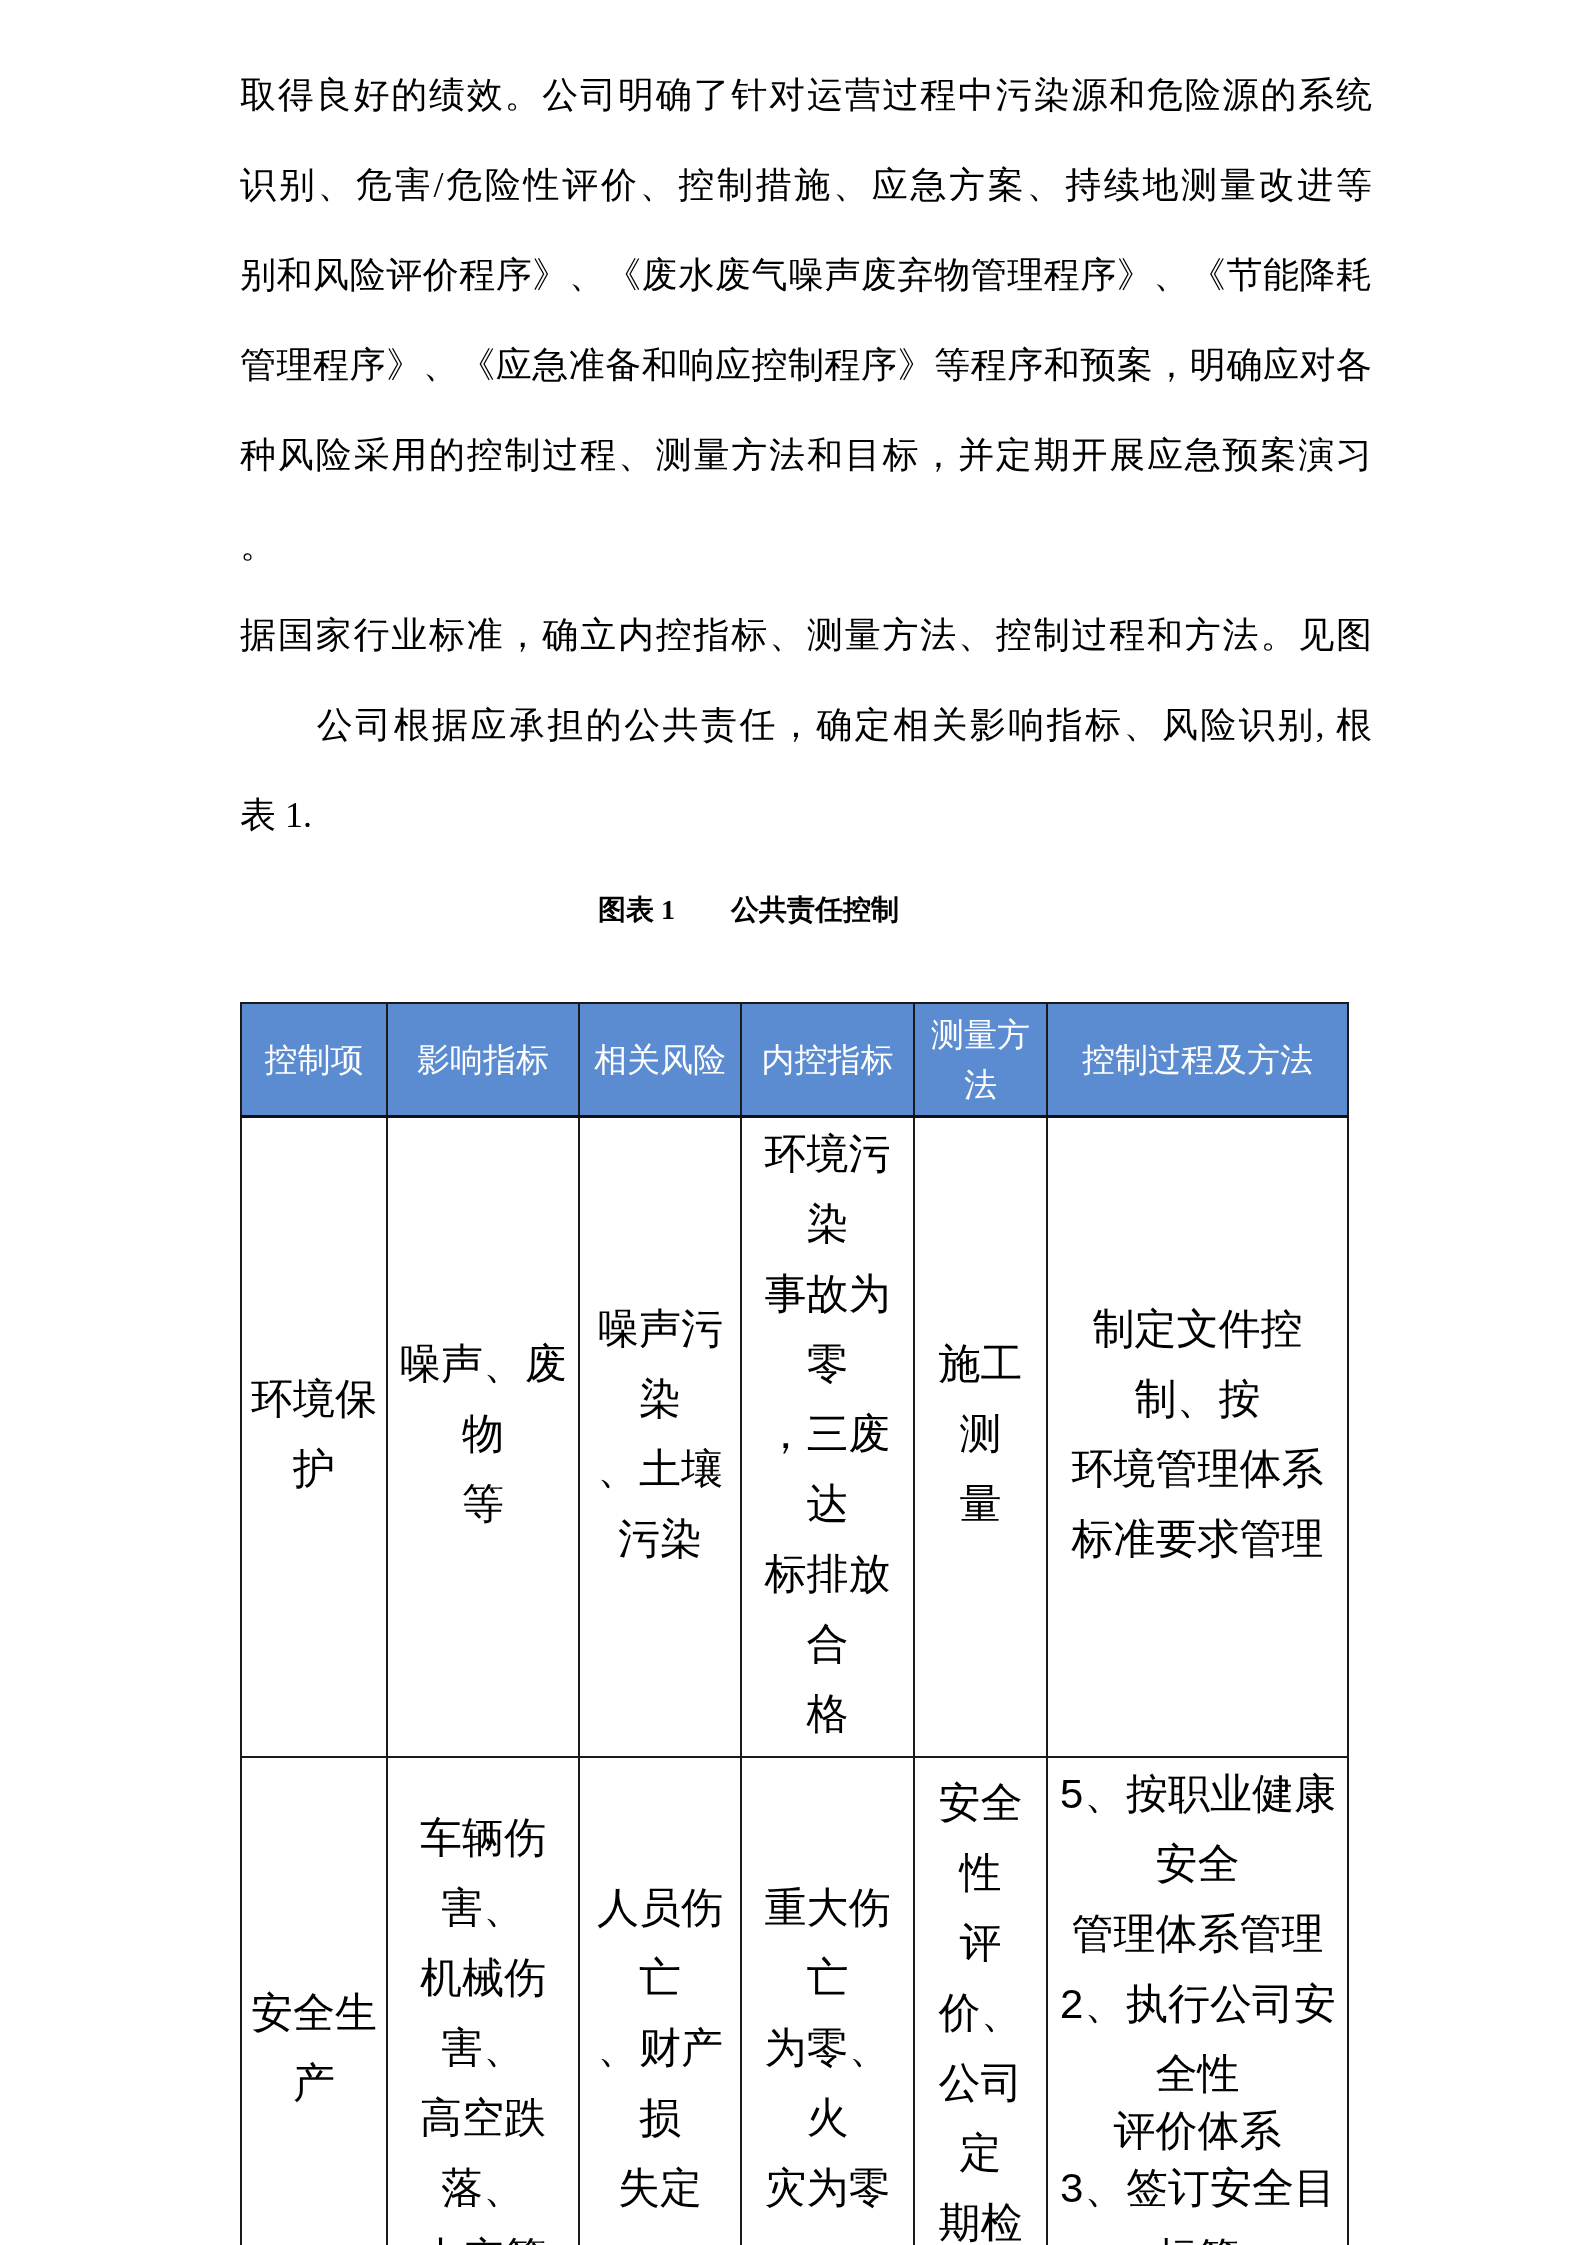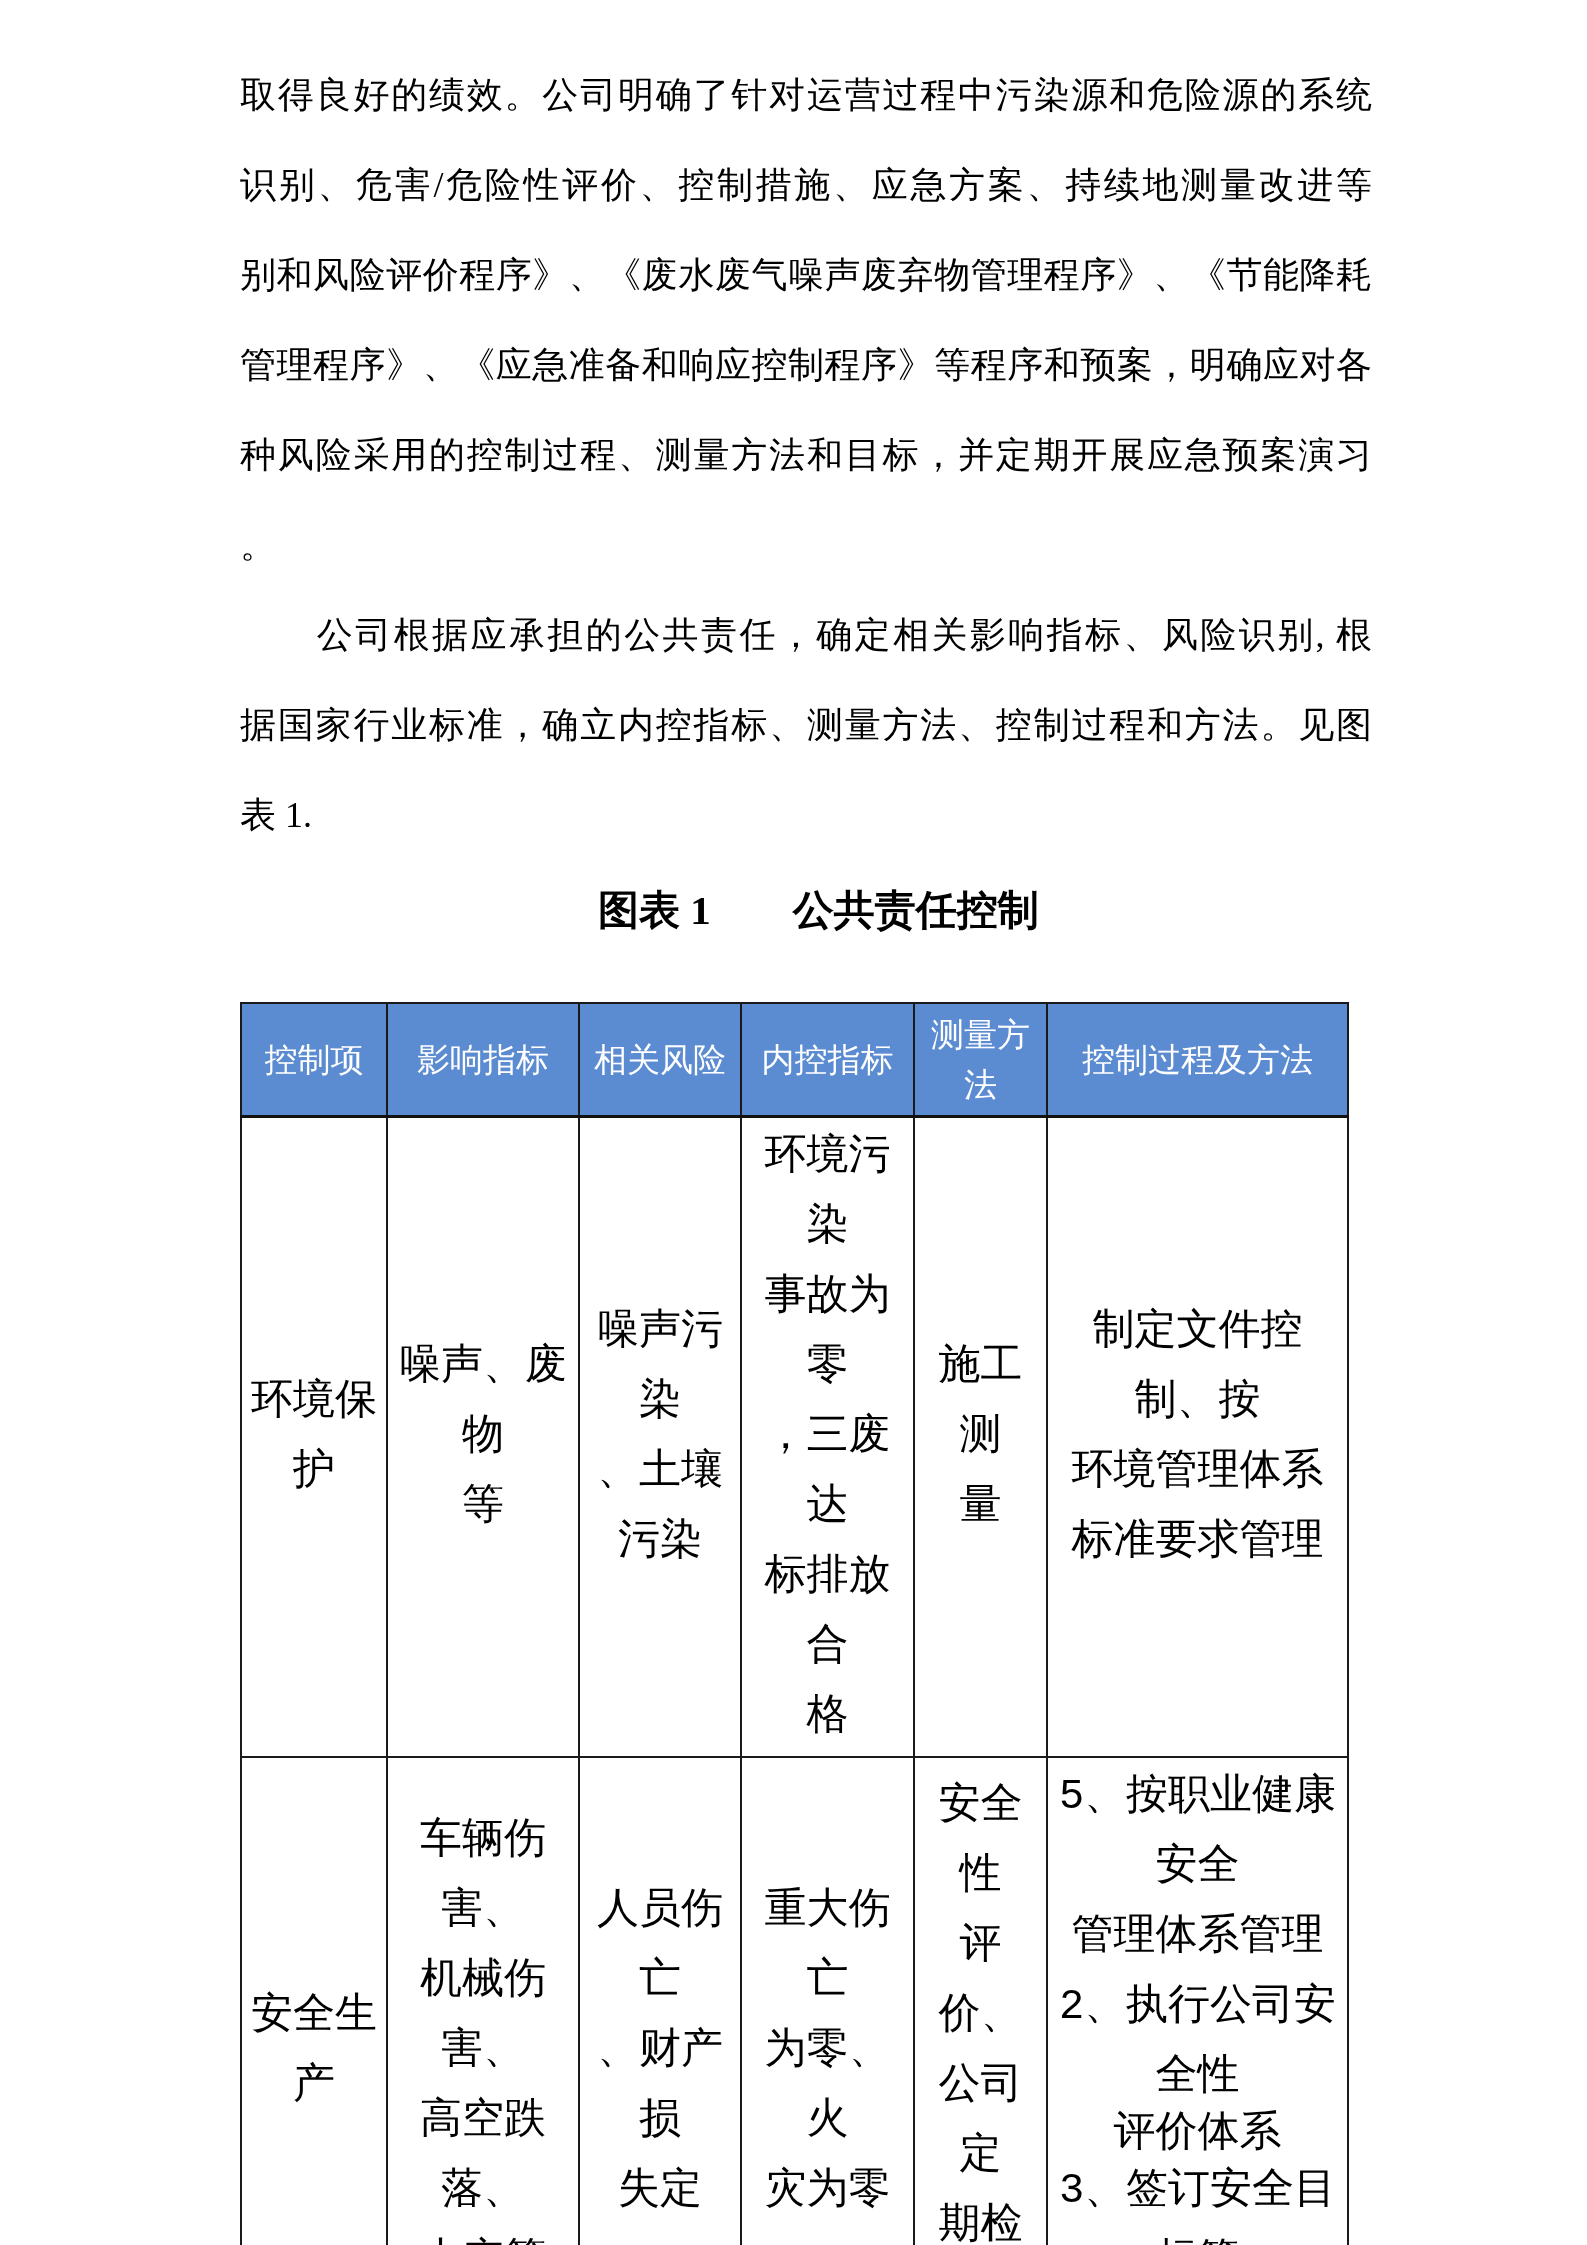--- a/index.html
+++ b/index.html
@@ -14,21 +14,21 @@
   .content { padding:50px 215px 0 240px; }
 
   
   .para { font-size:36px; line-height:90px; color:#000; }
   .para > div { text-align:justify; text-align-last:justify; }
   .para > div:last-child { text-align-last:left; }
 
   .caption {
     margin-top:20px;
     margin-left:358px;
-    font-size:41px;
+    font-size:28px;
     font-weight:bold;
     line-height:60px;
     white-space:pre;
   }
 
   table.ctrl {
     border-collapse:collapse;
     table-layout:fixed;
     width:1107px;
     margin-top:62px;
@@ -70,22 +70,22 @@
     <div class="para">
         <div>取得良好的绩效。公司明确了针对运营过程中污染源和危险源的系统</div>
         <div>识别、危害/危险性评价、控制措施、应急方案、持续地测量改进等</div>
         <div>别和风险评价程序》、《废水废气噪声废弃物管理程序》、《节能降耗</div>
         <div>管理程序》、《应急准备和响应控制程序》等程序和预案，明确应对各</div>
         <div>种风险采用的控制过程、测量方法和目标，并定期开展应急预案演习</div>
         <div>。</div>
       </div>
 
     <div class="para">
+        <div>据国家行业标准，确立内控指标、测量方法、控制过程和方法。见图</div>
         <div>　　公司根据应承担的公共责任，确定相关影响指标、风险识别, 根</div>
-        <div>据国家行业标准，确立内控指标、测量方法、控制过程和方法。见图</div>
         <div>表 1.</div>
       </div>
 
     <div class="caption">图表 1　　公共责任控制</div>
 
     <table class="ctrl">
       <colgroup>
         <col style="width:146px">
         <col style="width:192px">
         <col style="width:162px">

